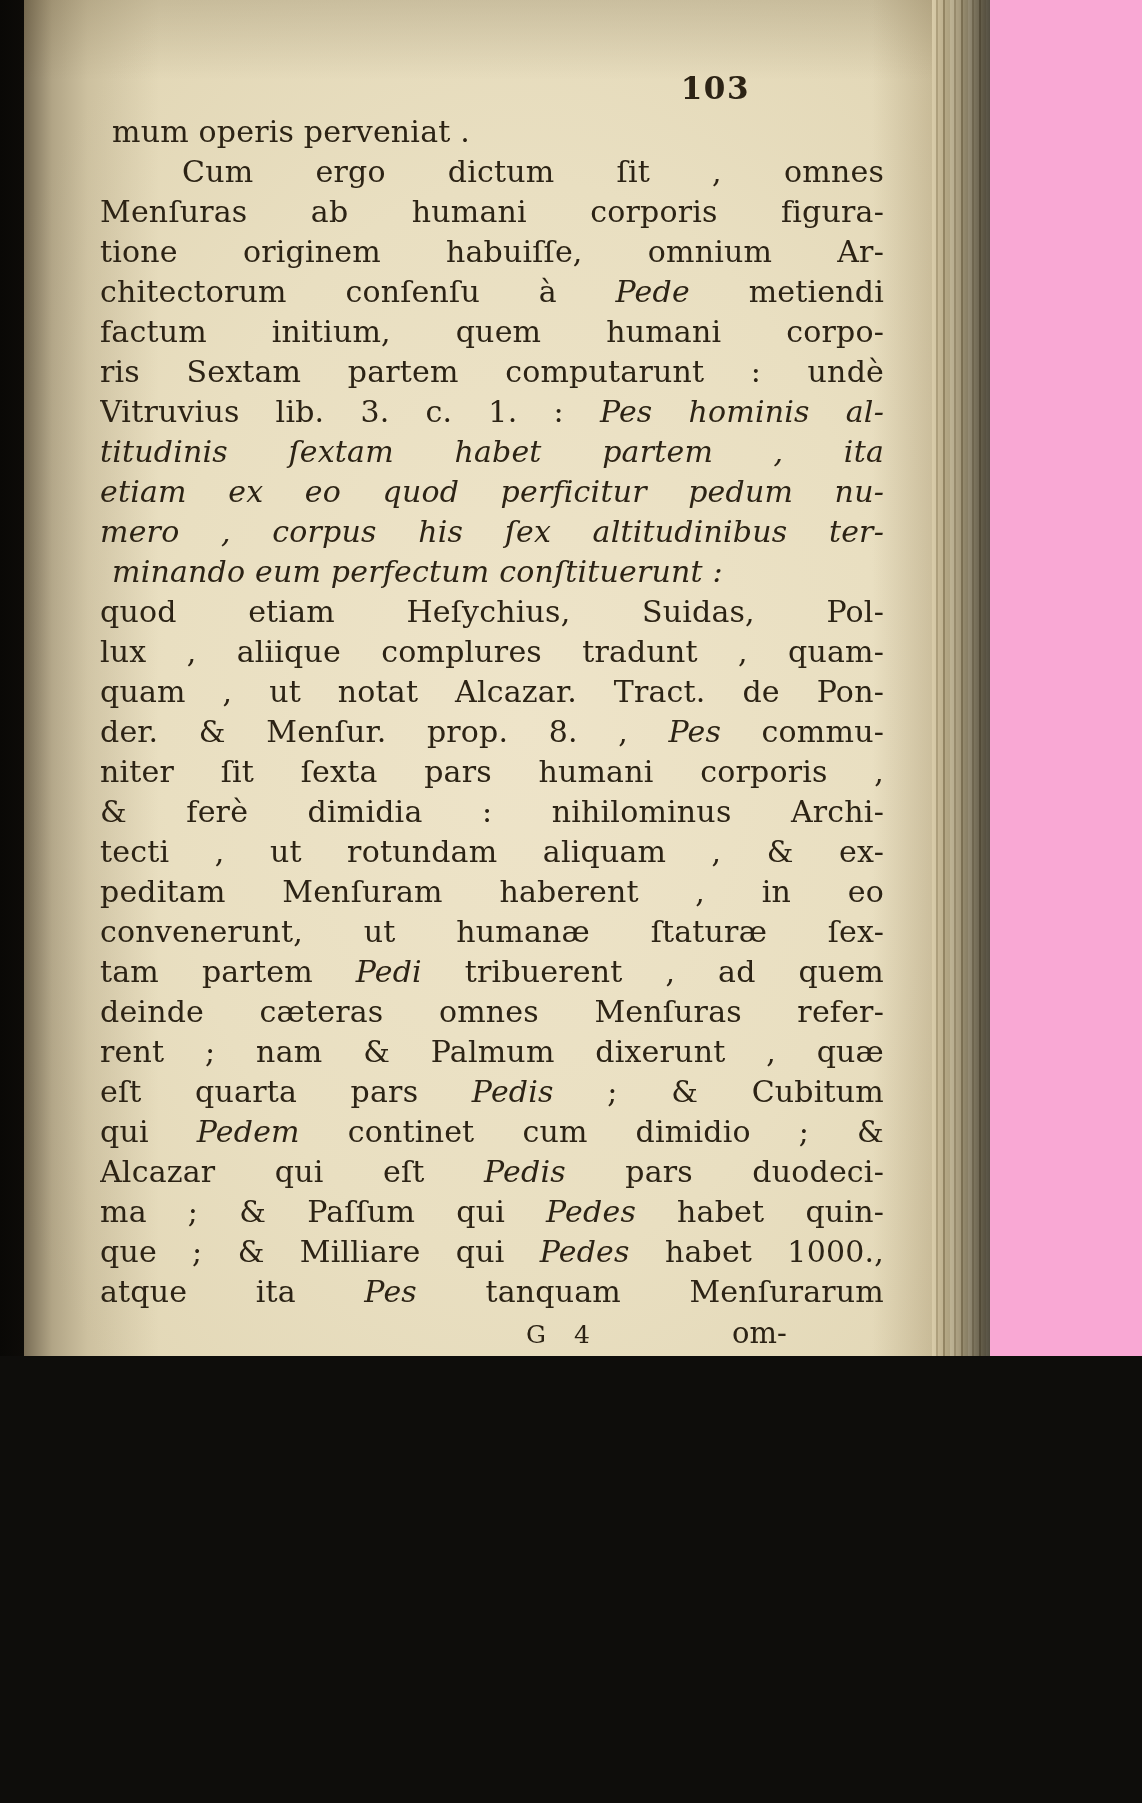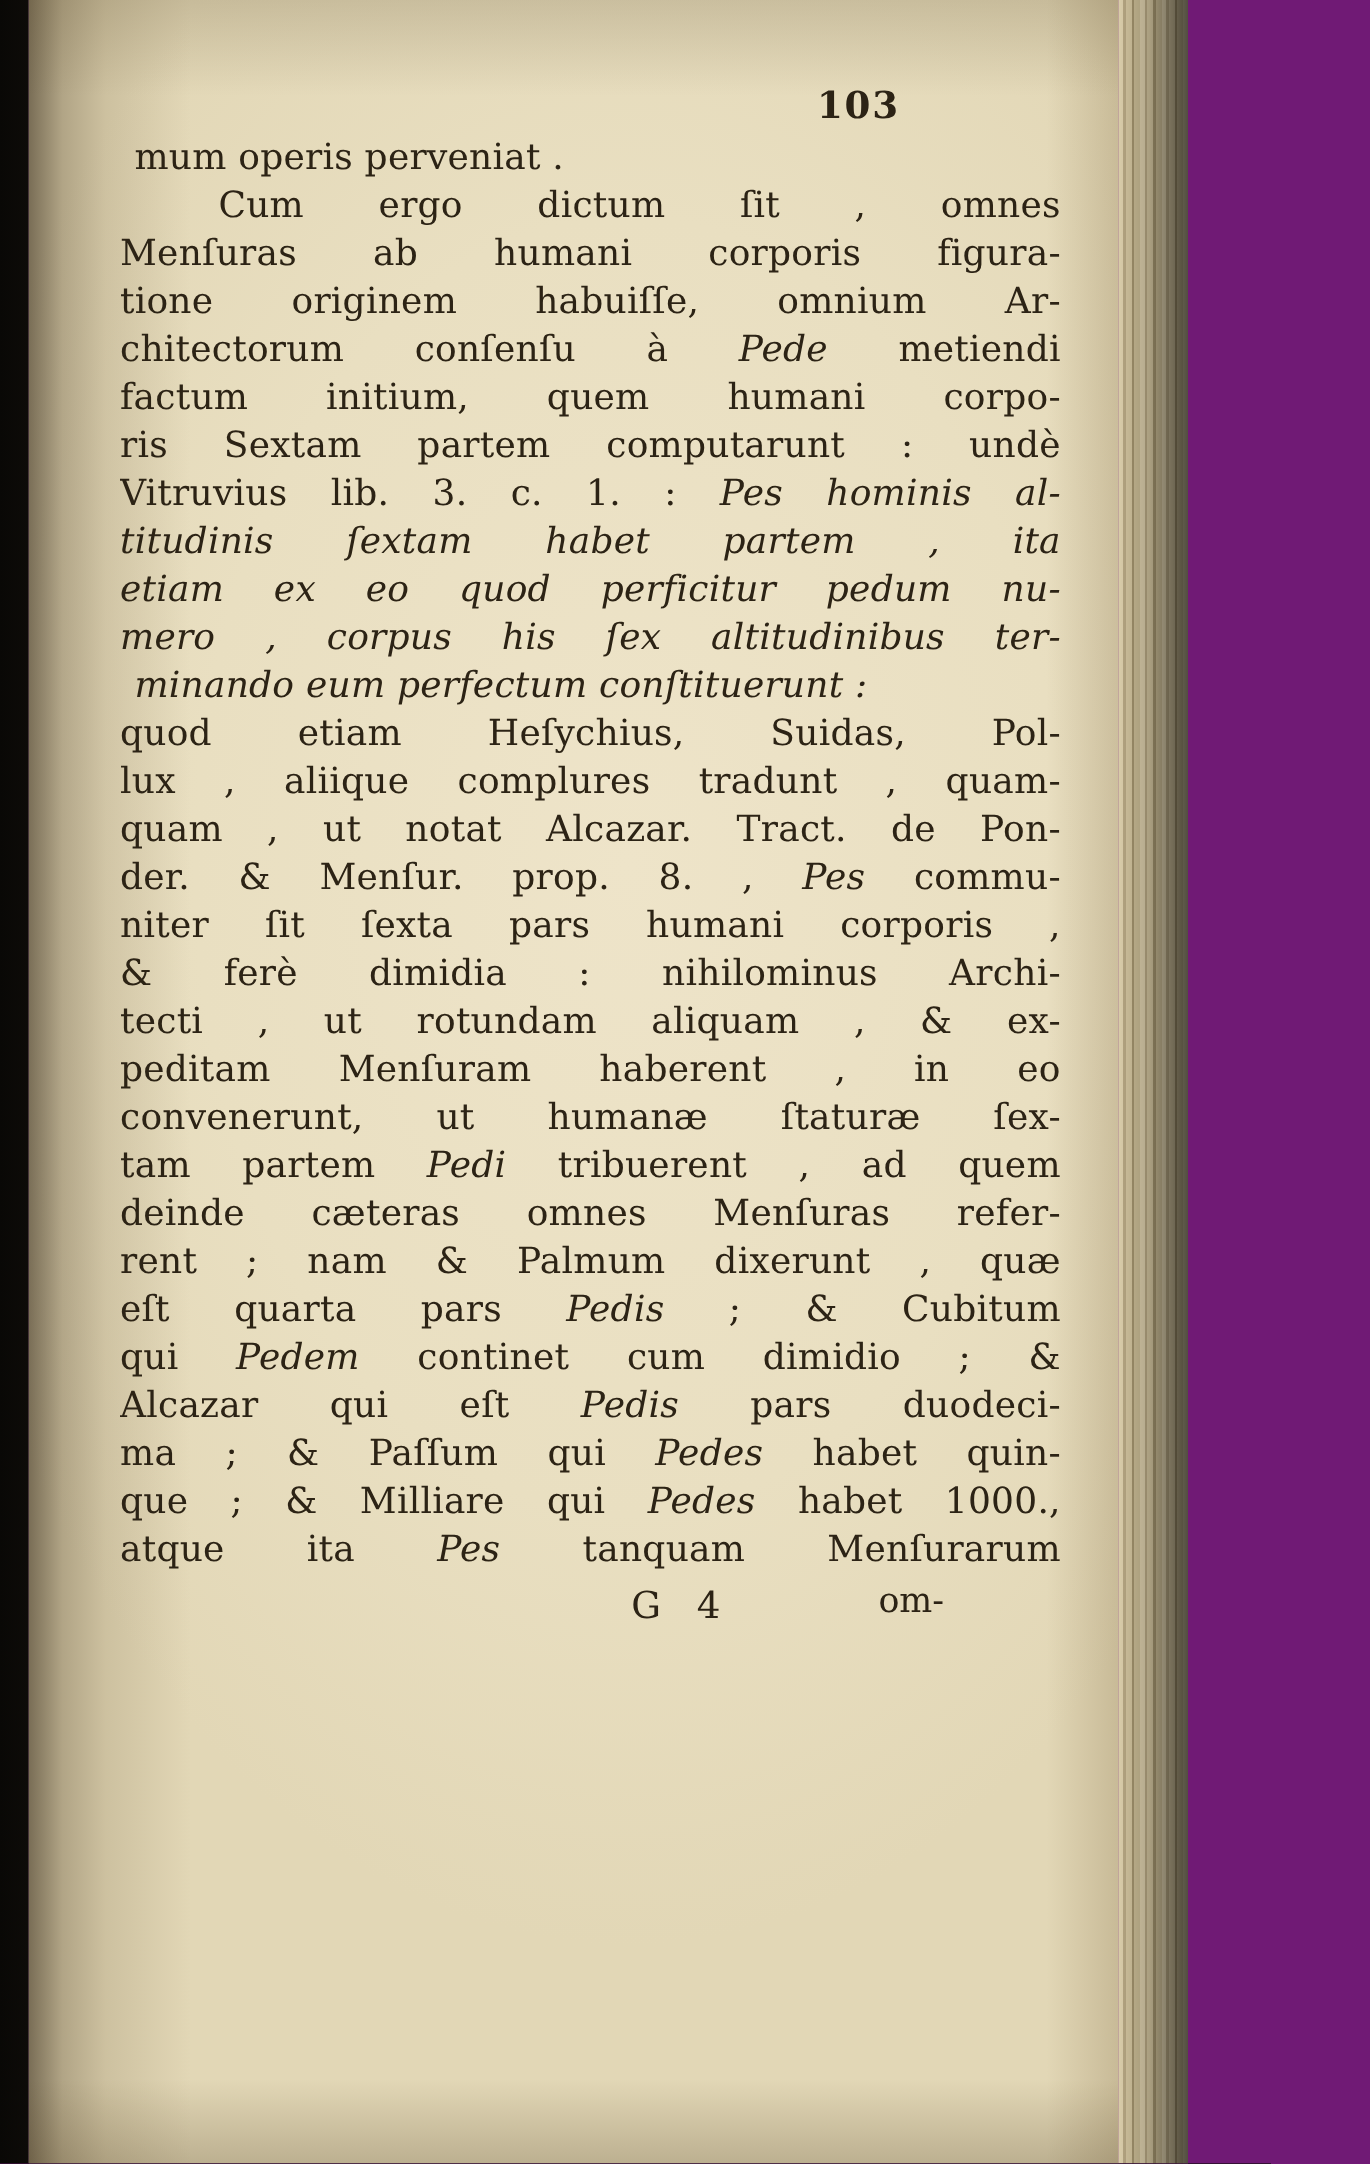--- a/index.html
+++ b/index.html
@@ -1,19 +1,19 @@
 <!DOCTYPE html>
 <html><head>
 <meta charset="utf-8">
 <style>
   *{box-sizing:border-box;}
   html,body{margin:0;padding:0;background:#0e0d0b;}
   .scene{
-    position:relative;width:1142px;height:1803px;overflow:hidden;
-    background:#701a75;
+    position:relative;width:1142px;height:1356px;overflow:hidden;
+    background:#f9a8d4;
     font-family:"DejaVu Serif","Liberation Serif",serif;
   }
   .left-void{
     position:absolute;left:0;top:0;width:24px;height:1803px;
     background:linear-gradient(90deg,#090806 0,#0d0b08 100%);
   }
   .page{
     position:absolute;left:24px;top:0;width:908px;height:1803px;
     background:
       linear-gradient(180deg, rgba(92,76,44,.20) 0, rgba(92,76,44,0) 80px),
@@ -35,21 +35,21 @@
   .text-block{
     position:absolute;left:76px;top:112px;width:784px;
     color:#2c2315;font-size:30px;line-height:40px;letter-spacing:.2px;
   }
   .line{height:40px;text-align:justify;text-align-last:justify;overflow:hidden;}
   .line.no-just{text-align:left;text-align-last:left;margin-left:12px;}
   .line.indent{padding-left:82px;}
   .it{font-style:italic;}
   .signature{
     position:absolute;left:502px;top:1320px;
-    font-size:31px;color:#2c2315;word-spacing:16px;letter-spacing:2px;
+    font-size:25px;color:#2c2315;word-spacing:16px;letter-spacing:2px;
   }
   .catchword{
     position:absolute;left:668px;top:1316px;
     font-size:29px;color:#2c2315;margin-left:40px;
   }
 </style>
 </head>
 <body>
 
 <div class="scene">

